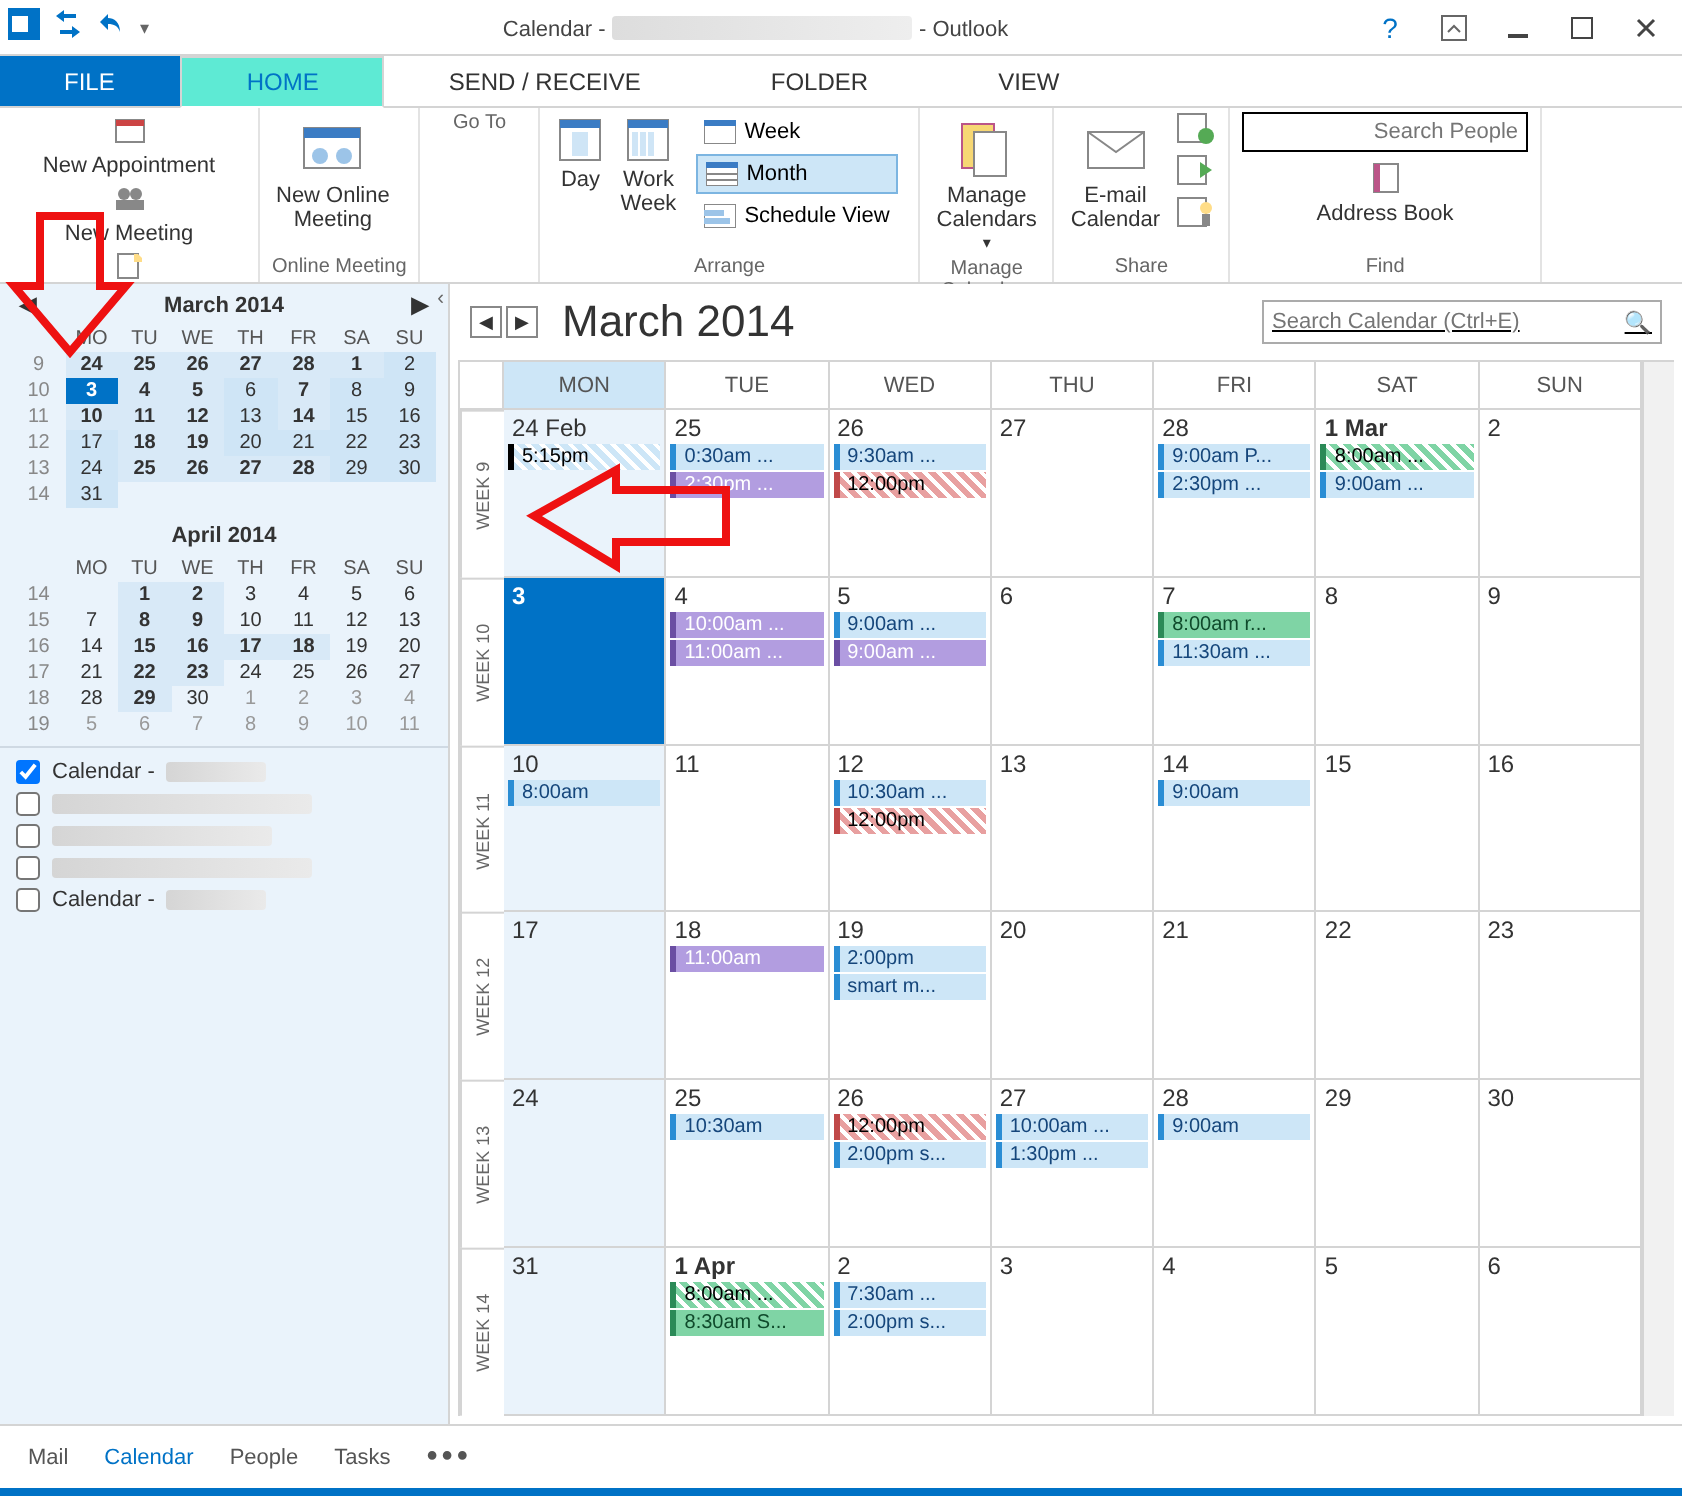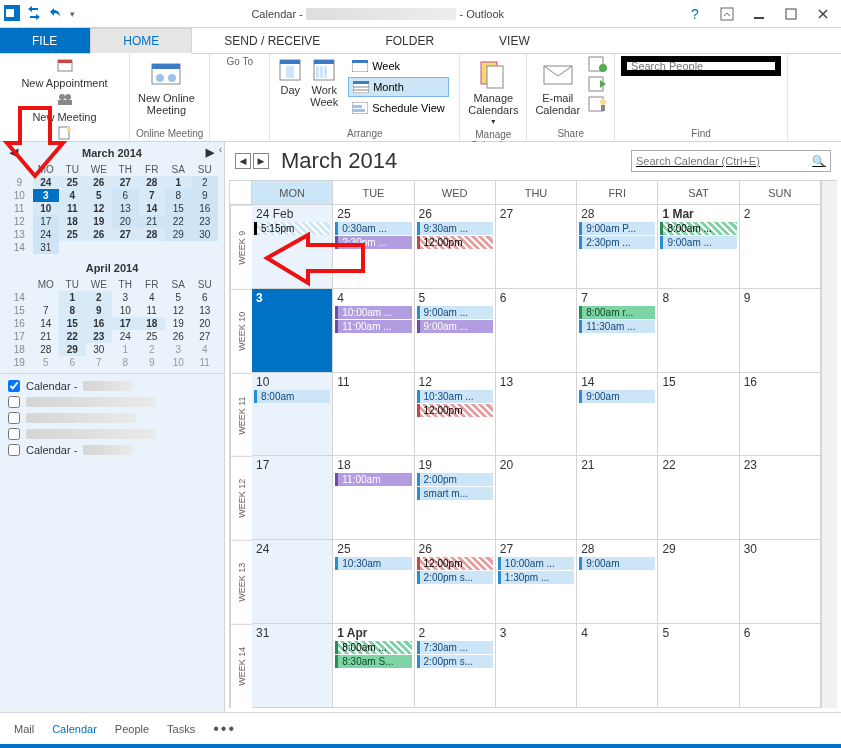--- a/index.html
+++ b/index.html
@@ -7,35 +7,35 @@
 .titlebar{height:28px;background:#fff;border-bottom:1px solid #d4d4d4;display:flex;align-items:center;padding:0 4px;}
 .titlebar .qa{display:flex;gap:6px;align-items:center;}
 .titlebar .qa svg{width:16px;height:16px;}
 .titlebar .title{flex:1;text-align:center;font-size:12px;color:#444;}
 .titlebar .title .blur{display:inline-block;width:150px;height:12px;background:linear-gradient(90deg,#ddd,#eee);border-radius:2px;vertical-align:middle;}
 .titlebar .wc{display:flex;gap:4px;}
 .titlebar .wc div{width:28px;height:20px;display:flex;align-items:center;justify-content:center;cursor:default;}
 .tabs{height:26px;display:flex;align-items:stretch;border-bottom:1px solid #d4d4d4;}
 .tabs .tab{padding:0 32px;display:flex;align-items:center;font-size:12px;color:#333;cursor:default;border-right:1px solid transparent;}
 .tabs .file{background:#0072c6;color:#fff;}
-.tabs .active{border:1px solid #d4d4d4;border-bottom:1px solid #fff;color:#0072c6;background:#e5e5e5;margin-bottom:-1px;}
+.tabs .active{border:1px solid #d4d4d4;border-bottom:1px solid #fff;color:#0072c6;background:#5eead4;margin-bottom:-1px;}
 .ribbon{height:88px;background:#fff;border-bottom:1px solid #d4d4d4;display:flex;}
 .rgroup{border-right:1px solid #e3e3e3;padding:2px 6px 0 6px;display:flex;flex-direction:column;justify-content:space-between;min-width:60px;}
 .rgroup .glabel{font-size:10px;color:#666;text-align:center;padding-bottom:2px;}
 .rgroup .body{display:flex;gap:4px;flex:1;align-items:flex-start;}
 .rbtn{display:flex;flex-direction:column;align-items:center;justify-content:center;gap:2px;padding:2px;cursor:default;font-size:11px;color:#333;line-height:1.1;text-align:center;}
 .rbtn.sm{gap:4px;justify-content:flex-start;width:100%;padding:1px 2px;}
 .rbtn svg,.rbtn .bigicon{width:32px;height:32px;}
 .rbtn.sm svg{width:16px;height:16px;}
 .vstack{display:flex;flex-direction:column;gap:0;}
 .arrange-views{display:flex;flex-direction:column;gap:1px;margin-left:4px;}
 .av{display:flex;align-items:center;gap:4px;padding:0 4px;cursor:default;height:20px;}
 .av svg{width:16px;height:12px;}
 .av.sel{background:#cde6f7;border:1px solid #7cb5e1;}
-.searchbox{border:6px solid #000000;height:20px;width:160px;padding:0 4px;font-size:11px;color:#666;}
+.searchbox{border:1px solid #000000;height:20px;width:143px;padding:0 4px;font-size:11px;color:#666;text-align:right;}
 .content{display:flex;height:570px;}
 .sidebar{width:225px;background:#eaf3fb;border-right:1px solid #d4d4d4;display:flex;flex-direction:column;position:relative;}
 .sidebar .collapse-handle{position:absolute;right:2px;top:2px;font-size:10px;color:#666;cursor:default;}
 .mini-nav{display:flex;justify-content:space-between;align-items:center;padding:4px 8px;font-size:11px;font-weight:bold;color:#333;}
 .mini-nav .navarrow{cursor:default;width:12px;text-align:center;}
 .mini-cal{padding:0 6px 4px 6px;}
 .mini-cal table{border-collapse:collapse;width:100%;table-layout:fixed;}
 .mini-cal th{font-size:10px;font-weight:normal;color:#555;padding:1px;}
 .mini-cal td{font-size:10px;text-align:center;padding:1px;cursor:default;color:#333;}
 .mini-cal td.wn{color:#888;}
@@ -279,20 +279,27 @@
               <rect x="13" y="9" width="4" height="6" fill="#888"></rect>
             </svg></div>
       </div>
     </div>
     <div class="glabel">Share</div>
   </div>
   <div class="rgroup" style="min-width:150px;">
     <div class="body">
         <div class="vstack" style="width:100%;gap:4px;">
       <input class="searchbox" placeholder="Search People" style="">
+      <div class="rbtn sm">
+            <svg viewBox="0 0 16 16">
+              <rect x="2" y="1" width="12" height="14" fill="#fff" stroke="#888"></rect>
+              <rect x="2" y="1" width="3" height="14" fill="#b58"></rect>
+            </svg>
+            <span>Address Book</span>
+          </div>
     </div>
       </div>
     <div class="glabel">Find</div>
   </div>
 </div>
 
 <div class="content">
   <div class="sidebar">
     <div class="collapse-handle">‹</div>
     <div class="mini-nav">

